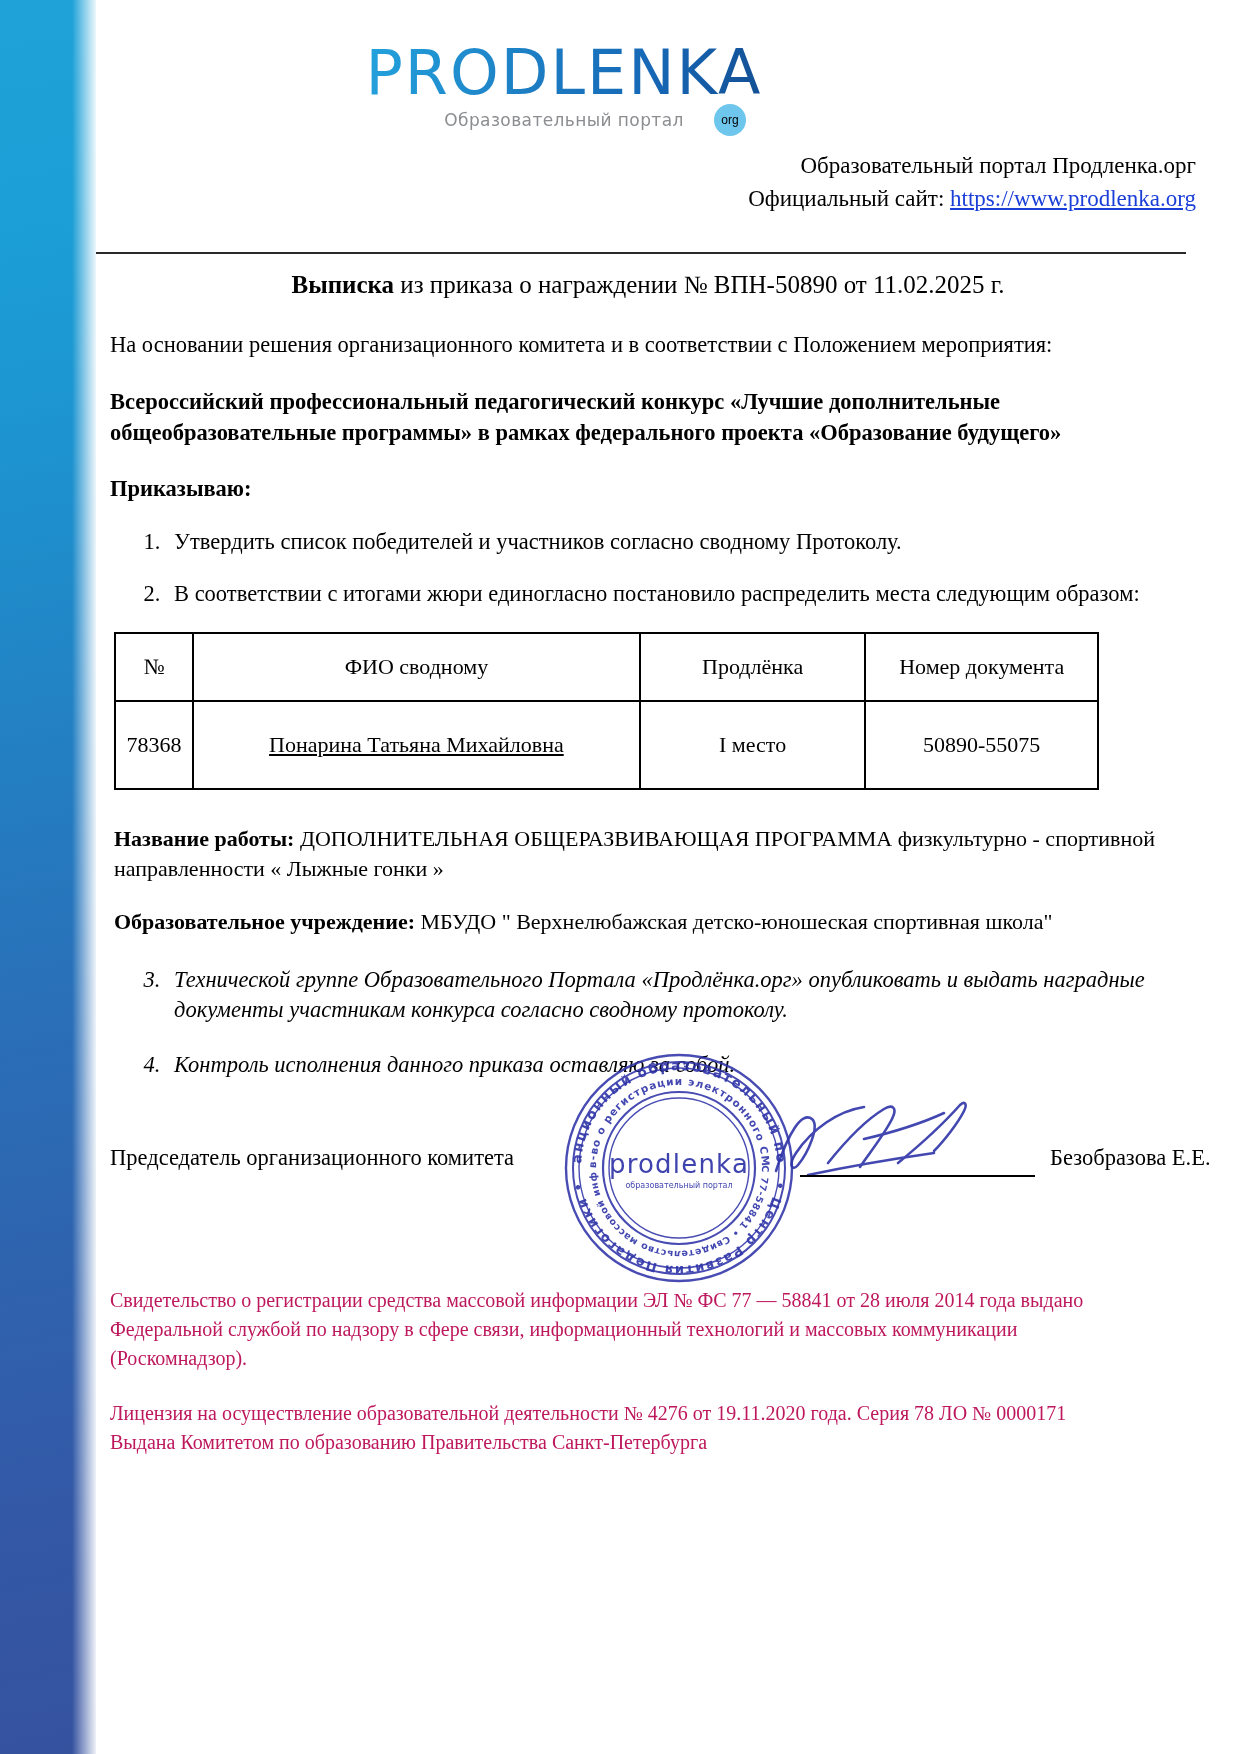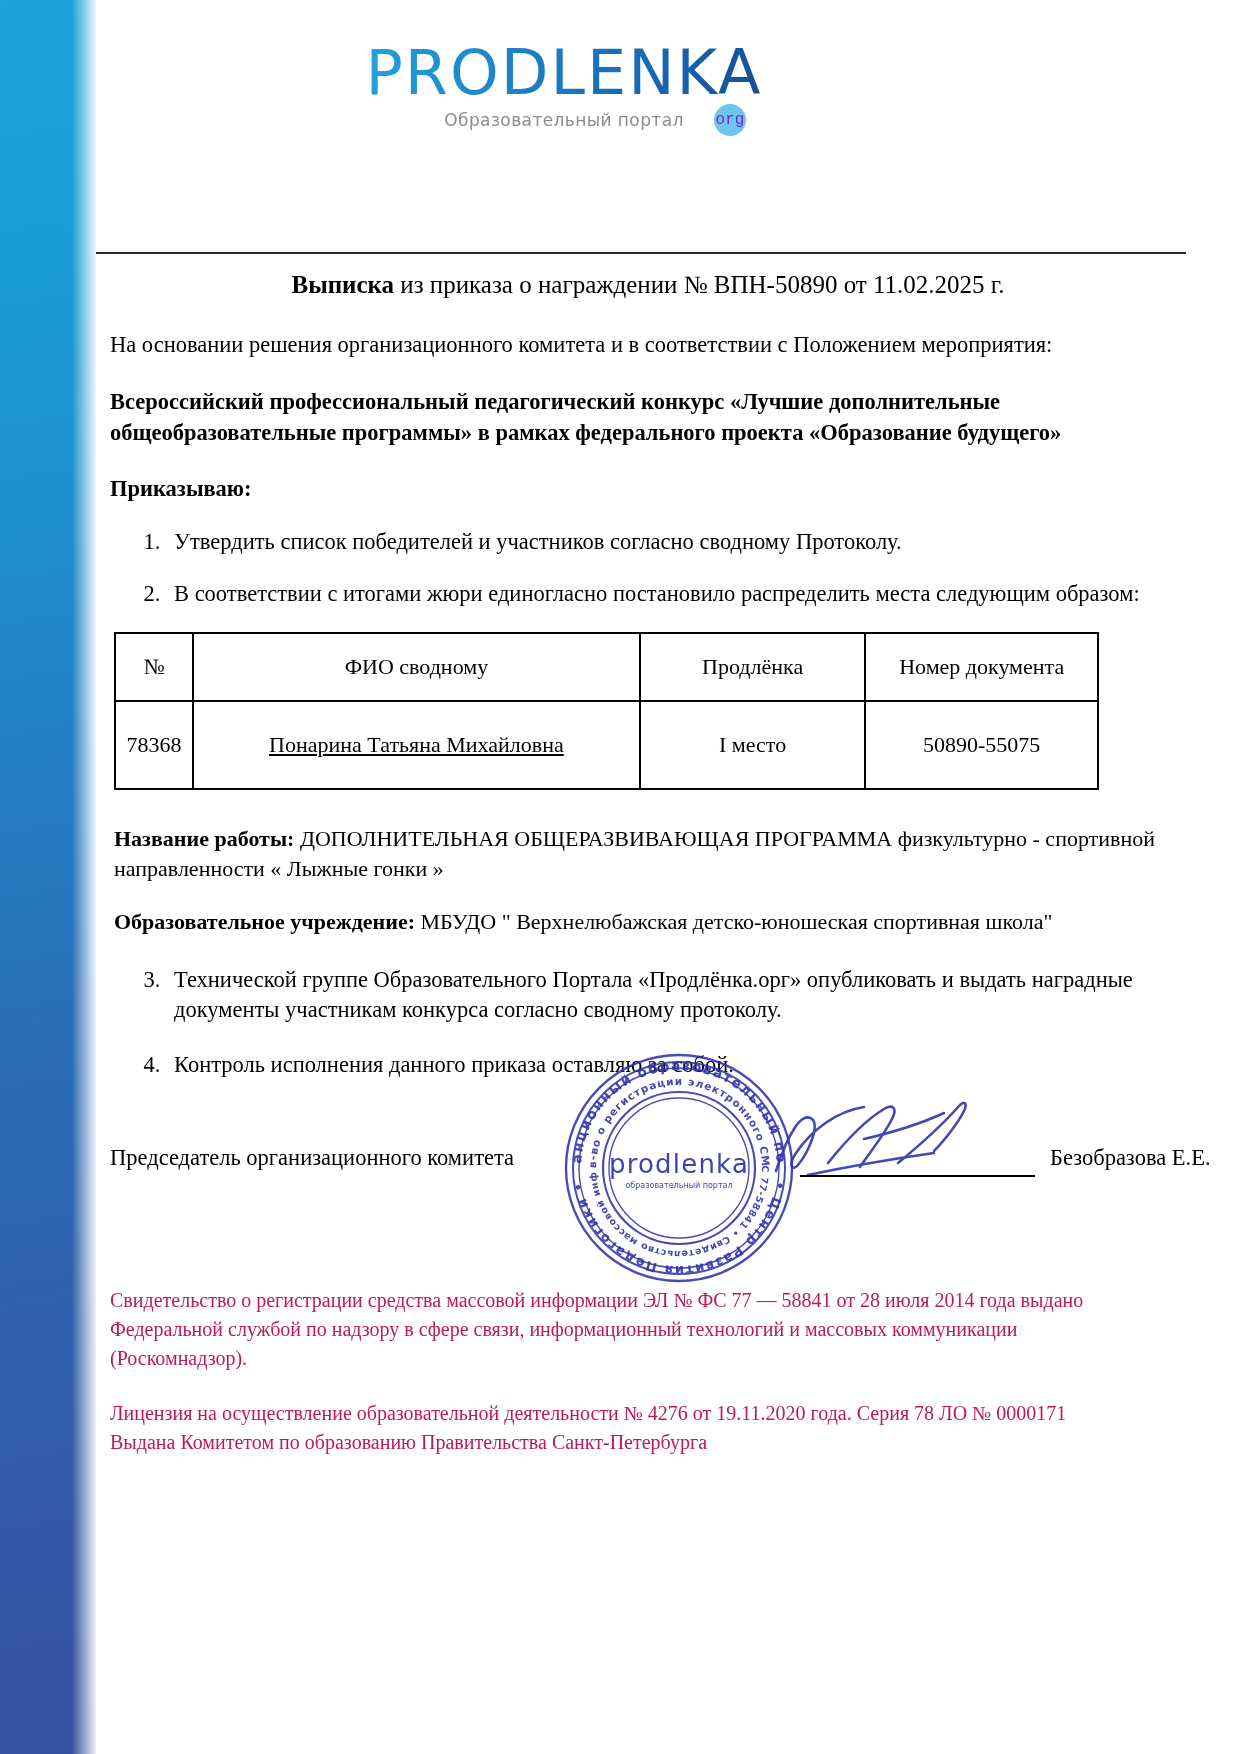--- a/index.html
+++ b/index.html
@@ -64,23 +64,23 @@
     color: transparent;
     -webkit-text-fill-color: transparent;
   }
   #logo-org-badge {
     position: absolute;
     right: 28px;
     bottom: -6px;
     width: 32px; height: 32px;
     border-radius: 50%;
     background: #6ec6ec;
-    color: #6d28d9;
-    font-family: Liberation Mono, monospace;
-    font-size: 16px;
+    color: #000000;
+    font-family: Liberation Sans, sans-serif;
+    font-size: 12px;
     line-height: 32px;
     text-align: center;
     letter-spacing: 0;
   }
   #logo-subtitle {
     margin-top: 6px;
     font-family: "DejaVu Sans", sans-serif;
     font-size: 17px;
     color: #8b8d90;
     letter-spacing: 0.4px;
@@ -172,20 +172,21 @@
   .cell-left  { text-align: left; padding-left: 12px; text-decoration: underline; }
 
   
   .detail-block { margin: 34px 0 0 4px; font-size: 22px; line-height: 1.38; }
   .detail-block p { margin: 0 0 22px 0; }
   .detail-block b { font-weight: bold; }
 
   ol.order-list-2 {
     margin: 28px 0 0 0;
     padding-left: 56px;
+    font-style: italic;
   }
   ol.order-list-2 li {
     margin-bottom: 24px;
     line-height: 1.36;
     padding-left: 8px;
   }
 
   
   #signature-row {
     position: absolute;
@@ -240,20 +241,26 @@
 <div id="left-strip-fade"></div>
 
 <div id="page">
 
   <div id="logo-block">
     <div id="logo-wordmark">PRODLENKA</div>
     <div id="logo-org-badge">org</div>
     <div id="logo-subtitle">Образовательный портал</div>
   </div>
 
+  <div id="doc-header">
+    <div>Образовательный портал Продленка.орг</div>
+    <div>
+      <span>Официальный сайт: </span><a class="weblink" href="#">https://www.prodlenka.org</a>
+    </div>
+  </div>
 
   <div id="divider"></div>
 
   <div id="body-area">
 
     <p class="title-line">
       <b>Выписка</b><span> из приказа о награждении № ВПН-50890 от 11.02.2025 г.</span>
     </p>
 
     <p class="para">На основании решения организационного комитета и в соответствии с Положением мероприятия:</p>

